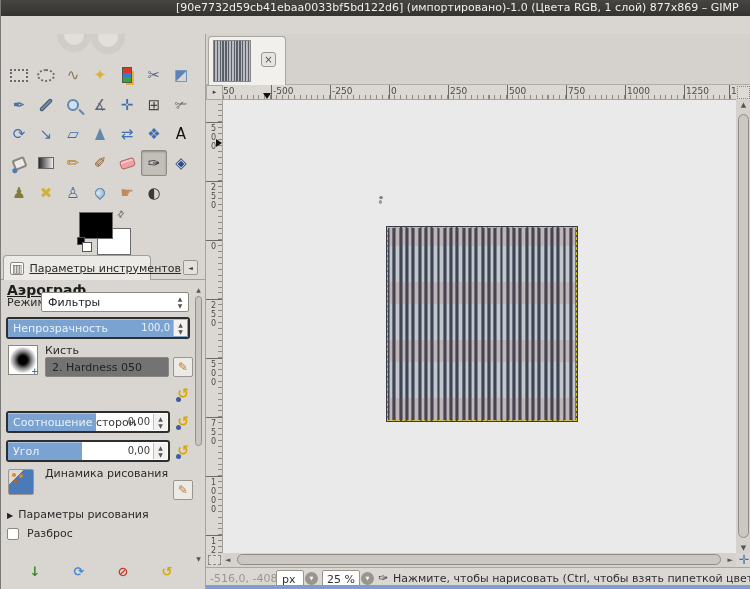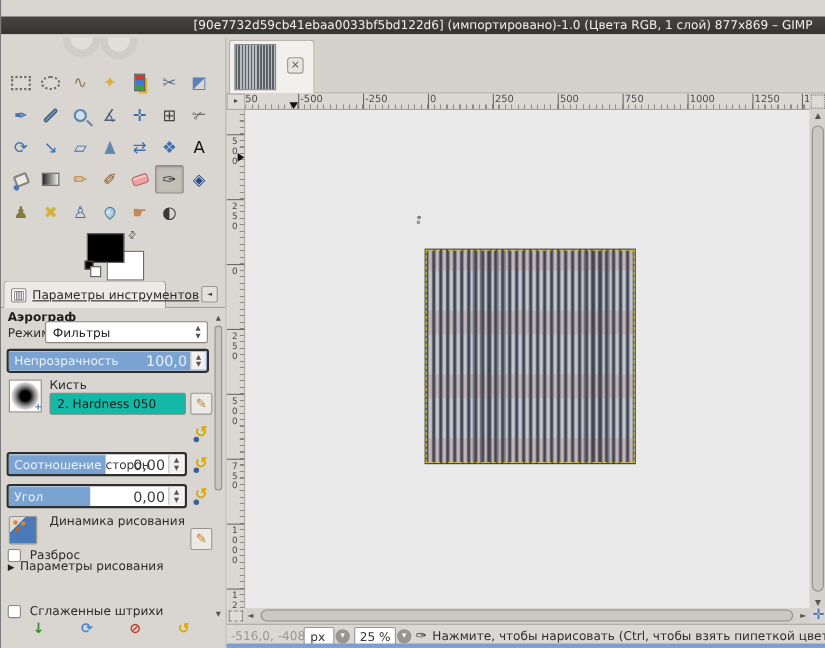--- a/index.html
+++ b/index.html
@@ -2,21 +2,21 @@
 <html><head>
 <meta charset="utf-8">
 <style>
   * { margin:0; padding:0; box-sizing:border-box; }
   html,body { background:#888; }
   body { font-family:"DejaVu Sans", sans-serif; }
   .window { position:relative; width:750px; height:589px; background:#d9d6d1; overflow:hidden;
             border-left:1px solid #7a7a7a; }
 
   
-  .titlebar { position:absolute; left:0; top:15px; width:750px; height:16px;
+  .titlebar { position:absolute; left:0; top:0; width:750px; height:16px;
               background:linear-gradient(#474541,#353330); overflow:hidden;text-decoration:underline; }
   .titlebar .title { position:absolute; left:175px; top:1px; white-space:nowrap;
               color:#f0f0f0; font-size:11px; }
 
   
   .menubar { position:absolute; left:0; top:16px; width:750px; height:18px;
              background:#dedad5; border-bottom:1px solid #b9b5af; display:flex; align-items:center; }
   .menu-item { font-size:12px; color:#1d1d1d; padding:1px 9px; cursor:default; }
 
   
@@ -74,72 +74,72 @@
               border:1px solid #a29e98; border-bottom:none; border-radius:4px 4px 0 0;
               display:flex; align-items:center; gap:5px; padding:0 6px; z-index:2; }
   .dock-tab .tab-label { font-size:11px; color:#2a2a2a; white-space:nowrap;text-decoration:underline; }
   .tool-options-icon { font-size:11px; color:#555; border:1px solid #8a8680; border-radius:2px;
               padding:0 1px; line-height:11px; background:#fff; }
   .detach-btn { position:absolute; left:182px; top:226px; width:15px; height:15px; border:1px solid #9a968f;
               border-radius:2px; background:#e4e1dc; font-size:6px; color:#444; text-align:center; line-height:13px; }
   .dock-body { position:absolute; left:0; top:245px; width:205px; height:310px;
               border-top:1px solid #a29e98; background:#d9d6d1; }
 
-  .opt-title { position:absolute; left:6px; top:248px; font-size:11px; font-weight:bold; color:#1d1d1d; }
+  .opt-title { position:absolute; left:6px; top:248px; font-size:14px; font-weight:bold; color:#1d1d1d;text-decoration:underline; }
   .opt-label { font-size:11px; color:#2a2a2a; }
   .mode-label { position:absolute; left:6px; top:262px; }
   .combo { position:absolute; left:40px; top:258px; width:148px; height:20px; background:#fff;
            border:1px solid #8a8680; border-radius:2px; font-size:11px; color:#222;
            padding:3px 20px 0 6px; }
   .combo .spin, .slider .spin { position:absolute; right:1px; top:1px; bottom:1px; width:14px;
            background:#f2f1ef; border-left:1px solid #c2beb8; display:flex; flex-direction:column;
            align-items:center; justify-content:center; font-size:6px; color:#555; line-height:1.2; }
   .combo .spin { background:transparent; border-left:none; }
 
   .slider { position:absolute; height:22px; background:#fff; border:2px solid #2e2e2e;
             border-radius:3px; overflow:hidden; }
   .slider .lab { position:absolute; left:5px; top:3px; font-size:11px; white-space:nowrap; }
-  .slider .val { position:absolute; right:18px; top:3px; font-size:13px; }
+  .slider .val { position:absolute; right:18px; top:3px; font-size:10px; }
   .slider .dark { color:#3a3a3a; }
   .slider .fillwrap { position:absolute; left:0; top:0; bottom:0; overflow:hidden;
             background:#7ba3d1; box-shadow:inset 0 1px 0 rgba(255,255,255,.35); }
   .slider .fillinner { position:absolute; left:0; top:0; height:18px; }
   .slider .light { color:#e9f1fa; }
   .slider-opacity { left:5px; top:283px; width:184px; }
   .slider-size    { left:5px; top:349px; width:164px; }
   .slider-ratio   { left:5px; top:377px; width:164px; }
   .slider-angle   { left:5px; top:406px; width:164px; }
 
   .brush-preview { position:absolute; left:7px; top:311px; width:30px; height:30px; background:#fff;
            border:1px solid #8a8680;
            background-image:radial-gradient(circle, #000 22%, rgba(0,0,0,.5) 42%, rgba(0,0,0,0) 68%); }
   .brush-plus { position:absolute; left:30px; top:332px; font-size:9px; color:#2b4d8c; }
   .brush-label { position:absolute; left:44px; top:310px; }
-  .text-field { position:absolute; background:#14b8a6; border:1px solid #8a8680; border-radius:2px;
+  .text-field { position:absolute; background:#737373; border:1px solid #8a8680; border-radius:2px;
            font-size:11px; color:#222; padding:3px 4px 0 6px; white-space:nowrap; overflow:hidden; }
   .brush-field { left:44px; top:323px; width:124px; height:20px; }
   .edit-btn { position:absolute; width:20px; height:20px; background:#eceae6; border:1px solid #9a968f;
            border-radius:2px; text-align:center; font-size:12px; color:#c07a28; line-height:18px; }
   .edit-brush { left:172px; top:323px; }
   .edit-dyn   { left:172px; top:446px; }
   .reset-btn { position:absolute; width:20px; height:20px; text-align:center; font-size:14px;
            font-weight:bold; color:#d9a800; line-height:18px; }
   .reset-btn::after { content:""; position:absolute; left:3px; bottom:2px; width:5px; height:5px;
            border-radius:50%; background:#3a5f9e; }
   .reset-size  { left:172px; top:350px; }
   .reset-ratio { left:172px; top:378px; }
   .reset-angle { left:172px; top:407px; }
   .dyn-wrap { position:absolute; left:7px; top:435px; }
   .dyn-label { position:absolute; left:44px; top:433px; }
   .dyn-field { left:44px; top:446px; width:124px; height:20px; }
   .expander { position:absolute; left:6px; top:474px; font-size:11px; color:#2a2a2a; }
   .expander .tri { font-size:8px; margin-right:5px; color:#222; }
   .checkbox-row { position:absolute; left:6px; font-size:11px; color:#2a2a2a; display:flex;
            align-items:center; gap:8px; }
-  .cb-scatter { top:464px;align-items:flex-end; } .cb-smooth { top:515px; }
+  .cb-scatter { top:493px;align-items:flex-end; } .cb-smooth { top:515px; }
   .cb-box { width:12px; height:12px; background:#fff; border:1px solid #8a8680; border-radius:2px; }
   .dock-buttons { position:absolute; left:0; top:529px; width:205px; height:22px; display:flex; }
   .dock-btn { width:20px; height:20px; margin-left:24px; text-align:center; font-size:13px;
            font-weight:bold; line-height:18px; }
   .panel-scroll { position:absolute; left:193px; top:252px; width:9px; height:276px; }
   .panel-scroll .arr { position:absolute; left:0; width:9px; font-size:6px; color:#555; text-align:center; }
   .panel-scroll .thumb { position:absolute; left:1px; top:10px; width:7px; height:150px;
            background:#c9c5bf; border:1px solid #928e88; border-radius:4px; }
 
   
@@ -409,24 +409,20 @@
     <span class="opt-label dyn-label">Динамика рисования</span>
     <div class="edit-btn edit-dyn">✎</div>
 
     <div class="expander">
       <span class="tri">▶</span><span>Параметры рисования</span>
     </div>
     <div class="checkbox-row cb-scatter">
       <span class="cb-box"></span>
       <span>Разброс</span>
     </div>
-    <div class="checkbox-row cb-smooth">
-      <span class="cb-box"></span>
-      <span>Сглаженные штрихи</span>
-    </div>
     <div class="dock-buttons" id="dock-buttons">
         <div class="dock-btn" style="color: rgb(58, 138, 42);">↓</div>
         <div class="dock-btn" style="color: rgb(74, 138, 212);">⟳</div>
         <div class="dock-btn" style="color: rgb(194, 58, 42);">⊘</div>
         <div class="dock-btn" style="color: rgb(217, 168, 0);">↺</div>
       </div>
 
     <div class="panel-scroll">
       <span class="arr" style="top:0">▲</span>
       <div class="thumb"></div>

